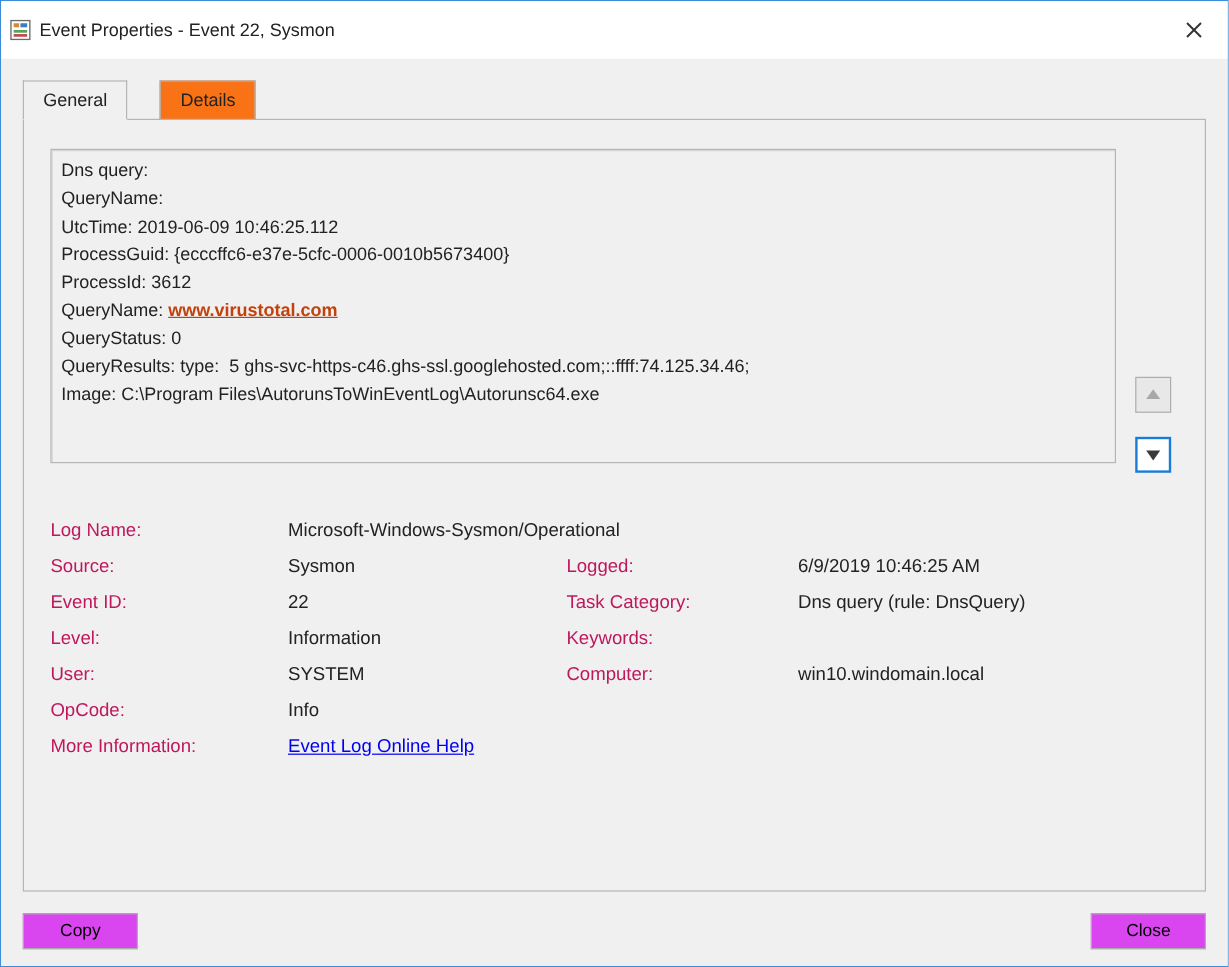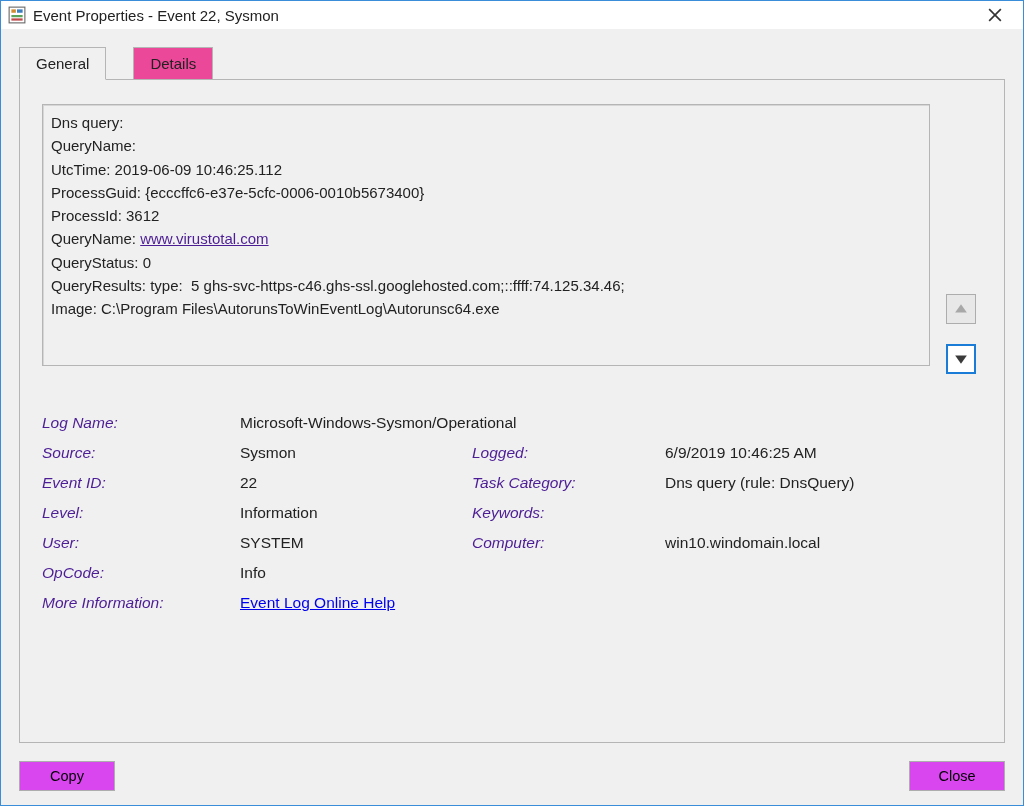--- a/index.html
+++ b/index.html
@@ -16,21 +16,21 @@
       border: 1px solid #3a8dd8;
       width: 1024px;
       height: 806px;
       background: #fff;
       display: flex;
       flex-direction: column;
     }
     .titlebar {
       display: flex;
       align-items: center;
-      height: 28px;
+      height: 48px;
       padding: 0 8px 0 6px;
       background: #fff;
     }
     .titlebar .app-icon {
       width: 20px;
       height: 20px;
       margin-right: 6px;
       display: inline-flex;
       align-items: center;
       justify-content: center;
@@ -59,21 +59,21 @@
     .tabs {
       display: flex;
       align-items: flex-end;
       margin-bottom: -1px;
       z-index: 2;
       gap: 28px;
     }
     .tab {
       padding: 7px 16px 7px 16px;
       border: 1px solid #b5b5b5;
-      background: #ec4899;
+      background: #f97316;
       font-size: 15px;
       cursor: pointer;
       margin-right: -1px;
     }
     .tab.active {
       background: #f0f0f0;
       border-bottom: 1px solid #f0f0f0;
       position: relative;
     }
     .tab-panel {
@@ -95,21 +95,21 @@
       background: #f0f0f0;
       border: 1px solid #b5b5b5;
       box-shadow: inset 1px 1px 0 #d6d6d6;
       padding: 6px 8px;
       font-size: 15px;
       line-height: 1.55;
       height: 262px;
       overflow: hidden;
       white-space: pre-wrap;
     }
-    .event-text a { color: #4c1d95; text-decoration: underline; }
+    .event-text a { color: #c2410c; text-decoration: underline; font-weight: bold; }
     .nav-arrows {
       display: flex;
       flex-direction: column;
       justify-content: flex-end;
       gap: 20px;
       width: 36px;
       padding-bottom: 10px;
       margin-top: 190px;
     }
     .arrow-btn {
@@ -130,21 +130,21 @@
     .arrow-btn.disabled svg { fill: #a8a8a8; }
     .arrow-btn.enabled svg { fill: #3a3a3a; }
 
     .props-grid {
       margin-top: 30px;
       display: grid;
       grid-template-columns: 170px 260px 165px 1fr;
       row-gap: 12px;
       font-size: 15.5px;
     }
-    .props-grid .label { color: #4c1d95; font-style: italic; }
+    .props-grid .label { color: #be185d; }
     .props-grid .value { color: #222; margin-left: 28px; }
 
     .button-bar {
       display: flex;
       justify-content: space-between;
       margin-top: 18px;
     }
     .win-btn {
       min-width: 96px;
       height: 30px;

